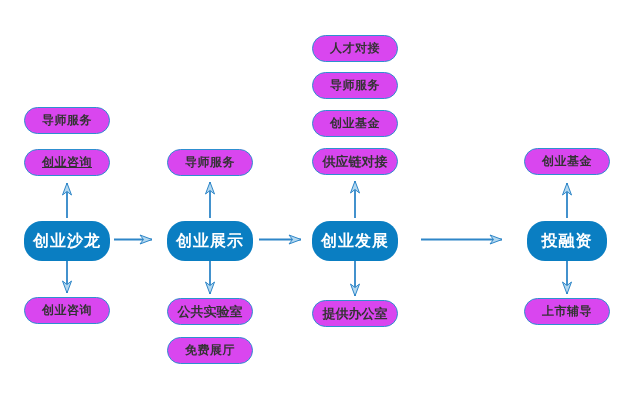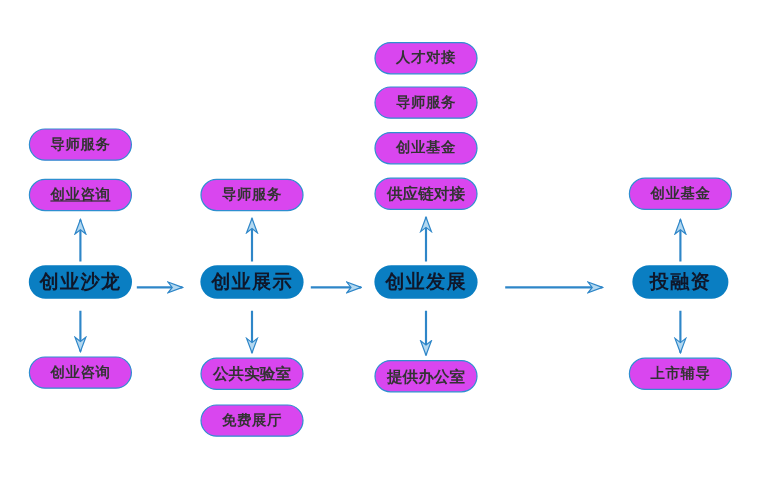--- a/index.html
+++ b/index.html
@@ -9,24 +9,24 @@
   }
   .arrow-layer{position:absolute;left:0;top:0;width:644px;height:406px;pointer-events:none;}
   .pill{
     position:absolute;width:86px;height:27px;box-sizing:border-box;
     border:1.5px solid #2e8fd0;border-radius:14px;background:#d946ef;
     display:flex;align-items:center;justify-content:center;
     font-size:12px;font-weight:bold;color:#333333;letter-spacing:0.5px;white-space:nowrap;
   }
   .pill.wide5{letter-spacing:0;font-size:13px;}
   .main-node{
-    position:absolute;width:86px;height:28px;box-sizing:border-box;
+    position:absolute;width:86px;height:40px;box-sizing:border-box;
     border-radius:18px;background:#0a7ec2;
     display:flex;align-items:center;justify-content:center;
-    font-size:16px;font-weight:bold;color:#0f172a;letter-spacing:1px;white-space:nowrap;
+    font-size:16px;font-weight:bold;color:#ffffff;letter-spacing:1px;white-space:nowrap;
   }
 </style>
 </head>
 <body>
 
 <div class="canvas">
 
   <svg class="arrow-layer" width="644" height="406" viewBox="0 0 644 406" xmlns="http://www.w3.org/2000/svg">
     <defs>
       <marker id="ah" markerUnits="userSpaceOnUse" markerWidth="14" markerHeight="12" viewBox="0 0 14 12" refX="13" refY="6" orient="auto">

